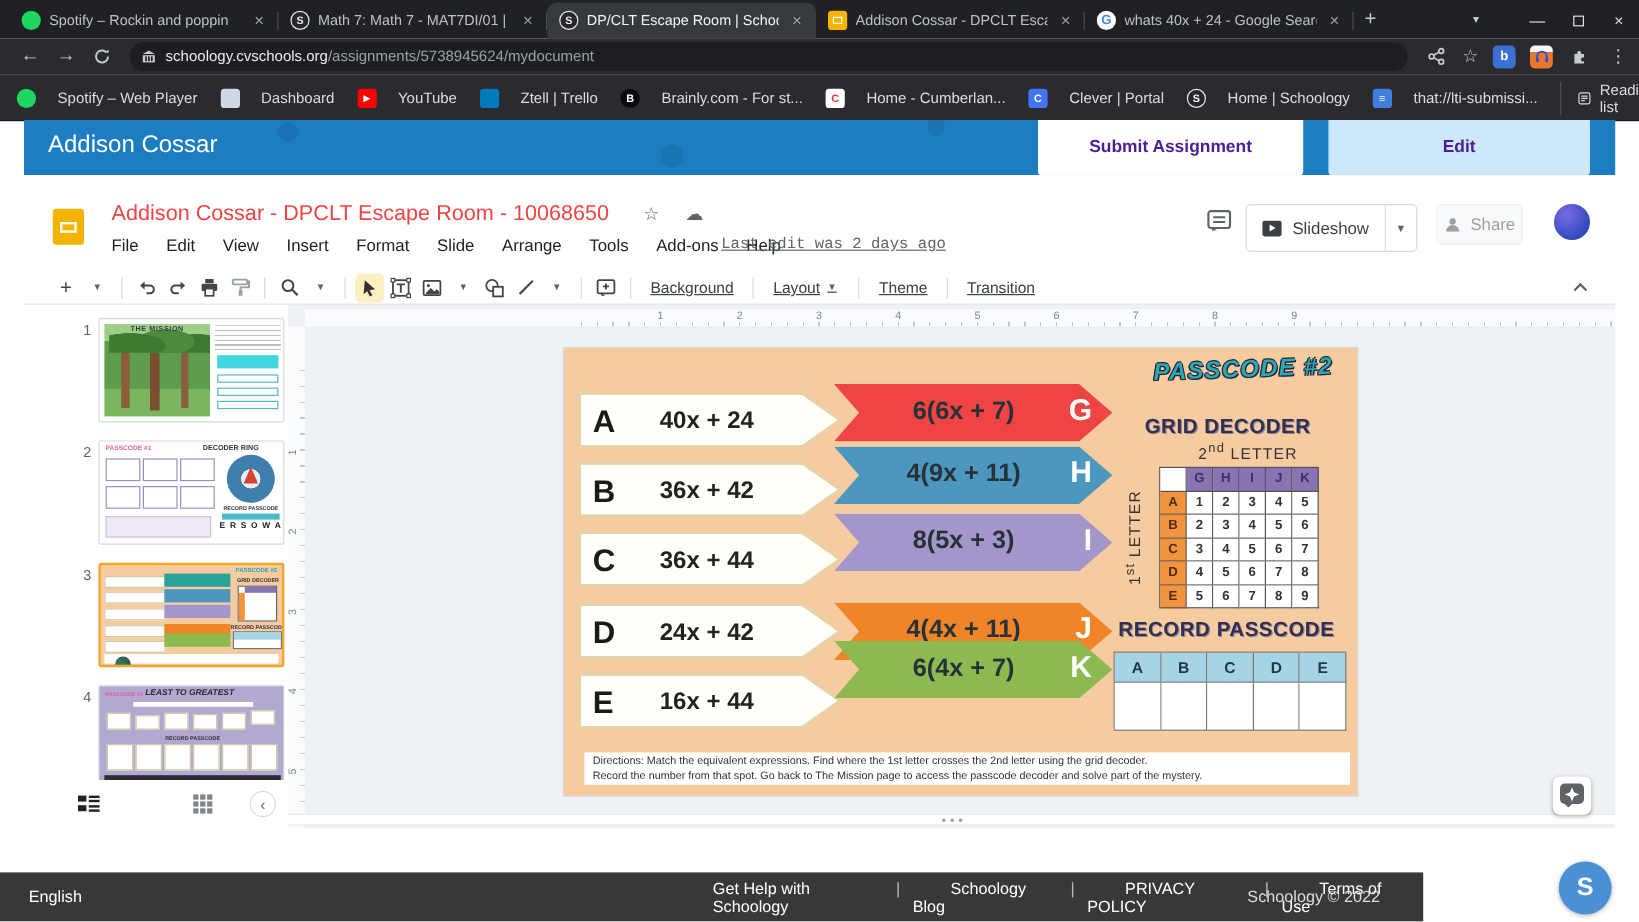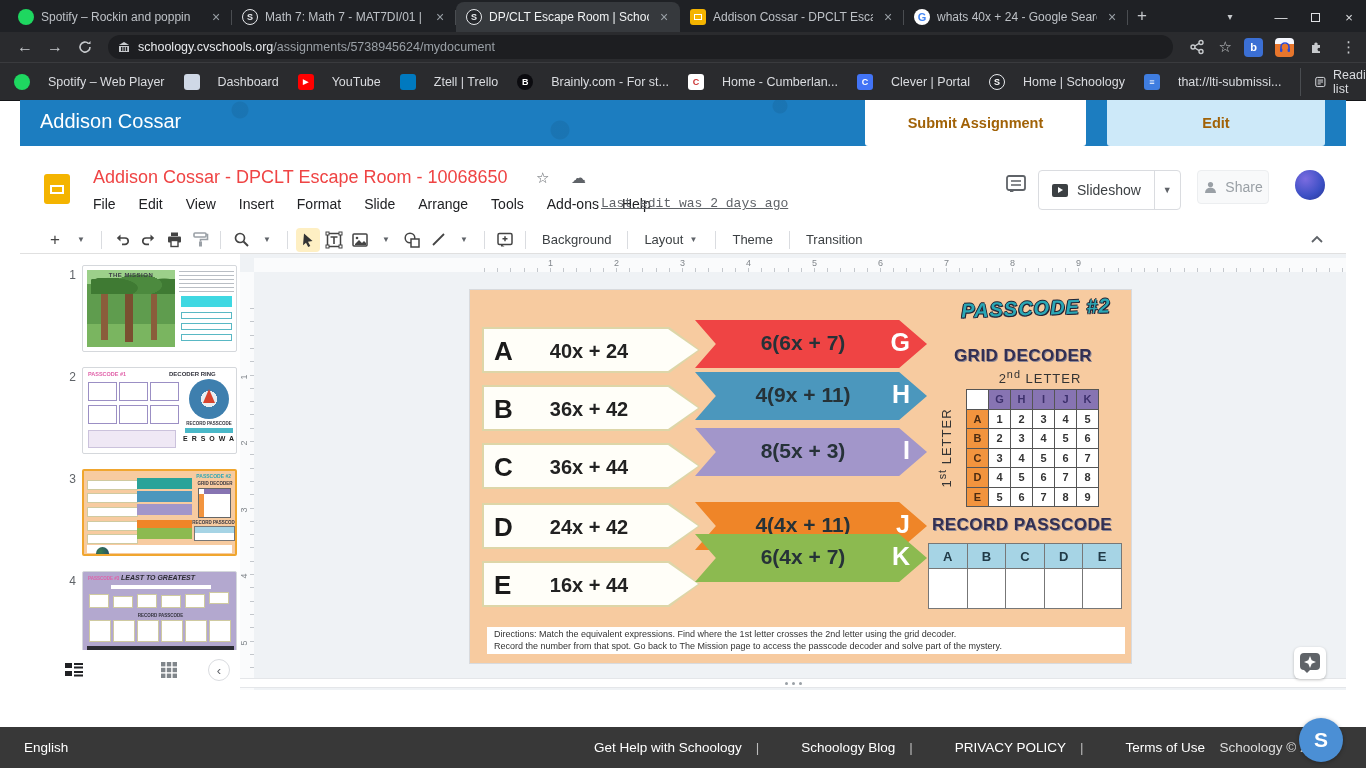--- a/index.html
+++ b/index.html
@@ -28,21 +28,21 @@
   .addr-ic{color:#c7cacd;font-size:13px;}
   .ext{width:19px;height:19px;border-radius:4px;margin:0 6px;display:flex;align-items:center;justify-content:center;font-size:11px;font-weight:bold;color:#fff;}
   #bookmarksbar{position:absolute;left:0;top:62px;width:1366px;height:38px;background:#2a2b2e;border-top:1px solid #3a3b3e;display:flex;align-items:center;padding:0 14px;box-shadow:0 1px 0 #151619;}
   .bm{display:flex;align-items:center;gap:18px;margin-right:19px;color:#dadce0;font-size:12.5px;white-space:nowrap;}
   .bmic{width:16px;height:16px;border-radius:3px;flex:none;display:flex;align-items:center;justify-content:center;color:#fff;font-size:9px;font-weight:bold;}
   .bmic.round{border-radius:50%;}
   #readinglist{margin-left:auto;display:flex;align-items:center;gap:7px;color:#dadce0;font-size:12.5px;border-left:1px solid #4a4d51;padding-left:14px;}
   
   #banner{position:absolute;left:20px;top:100px;width:1326px;height:46px;background:#1c7dc0;background-image:radial-gradient(circle at 220px 10px,rgba(0,0,0,.07) 8px,transparent 9px),radial-gradient(circle at 540px 30px,rgba(0,0,0,.07) 9px,transparent 10px),radial-gradient(circle at 760px 6px,rgba(0,0,0,.07) 7px,transparent 8px),radial-gradient(circle at 1240px 28px,rgba(0,0,0,.07) 9px,transparent 10px);}
   #student-name{position:absolute;left:20px;top:10px;color:#fff;font-size:20px;font-weight:400;}
-  .banner-btn{position:absolute;top:0;height:46px;font-size:14.5px;font-weight:bold;color:#a16207;display:flex;align-items:center;justify-content:center;border-radius:0 0 3px 3px;}
+  .banner-btn{position:absolute;top:0;height:46px;font-size:14.5px;font-weight:bold;color:#4c1d95;display:flex;align-items:center;justify-content:center;border-radius:0 0 3px 3px;}
   #submit-btn{left:845px;width:221px;background:#fff;}
   #edit-btn{left:1087px;width:218px;background:#cde9f9;}
   
   #slides-header{position:absolute;left:20px;top:146px;width:1326px;height:80px;background:#fff;}
   #slides-icon{position:absolute;left:24px;top:28px;width:26px;height:30px;background:#f4b400;border-radius:3px;display:flex;align-items:center;justify-content:center;}
   #slides-icon i{display:block;width:14px;height:9px;border:2px solid #fff;}
   #doc-title{position:absolute;left:73px;top:21px;font-size:18px;color:#ef4444;}
   .doc-ic{position:absolute;top:23px;color:#5f6368;font-size:15px;}
   #menus{position:absolute;left:73px;top:50px;display:flex;gap:23px;font-size:14px;color:#202124;}
   #last-edit{position:absolute;left:581px;top:50px;font-size:13px;color:#5f6368;text-decoration:underline;font-family:Liberation Mono, monospace;}
@@ -53,21 +53,21 @@
   #present-ic b{width:0;height:0;border-left:5px solid #fff;border-top:3.5px solid transparent;border-bottom:3.5px solid transparent;}
   #slideshow-dd{width:26px;display:flex;align-items:center;justify-content:center;border-left:1px solid #dadce0;color:#5f6368;font-size:9px;}
   #share-btn{position:absolute;left:1177px;top:24px;height:34px;width:72px;background:#f8f9fa;border:1px solid #eceef0;border-radius:4px;display:flex;align-items:center;justify-content:center;gap:7px;color:#9aa0a6;font-size:14px;font-weight:500;}
   #avatar{position:absolute;left:1275px;top:24px;width:30px;height:30px;border-radius:50%;background:radial-gradient(circle at 35% 30%,#7b6ce0,#3b4fc4 60%,#27348f);}
   
   #slides-toolbar{position:absolute;left:20px;top:226px;width:1326px;height:28px;background:#fff;border-bottom:1px solid #e0e0e0;display:flex;align-items:center;padding:0 22px;color:#444;}
   .tb{height:24px;min-width:24px;display:flex;align-items:center;justify-content:center;border-radius:4px;margin:0 1px;}
   .tb.sel{background:#feefc3;}
   .tb-dd{font-size:8px;color:#5f6368;width:10px;}
   .tb-sep{width:1px;height:18px;background:#dadce0;margin:0 7px;}
-  .tb-text{font-size:13px;color:#3c4043;padding:0 9px;height:24px;display:flex;align-items:center;gap:6px;border-radius:4px;}
+  .tb-text{font-size:13px;color:#3c4043;padding:0 9px;height:24px;display:flex;align-items:center;gap:6px;border-radius:4px;text-decoration:underline;}
   #tb-collapse{margin-left:auto;color:#5f6368;}
   svg.ic{display:block;}
   
   #filmstrip{position:absolute;left:20px;top:254px;width:220px;height:436px;background:#fff;}
   .thumb-num{position:absolute;left:40px;width:16px;text-align:right;font-size:12px;color:#5f6368;}
   .thumb{position:absolute;left:62px;width:155px;height:87px;background:#fff;border:1px solid #d5d8dc;border-radius:2px;overflow:hidden;}
   .thumb.sel{border:2.5px solid #f0a62f;}
   #fs-scroll{position:absolute;left:228px;top:8px;width:5px;height:205px;background:#c8cbd0;border-radius:3px;}
   #fs-bottom{position:absolute;left:0;top:396px;width:220px;height:40px;background:#fff;display:flex;align-items:center;}
   .view-ic{margin-left:44px;}
@@ -105,21 +105,21 @@
   #record-title{position:absolute;left:452px;top:225px;width:200px;text-align:center;font-size:17px;}
   #rect1{position:absolute;left:458px;top:253px;border-left:1px solid #777;border-top:1px solid #777;}
   .rc{width:38.6px;height:25px;border-right:1px solid #777;border-bottom:1px solid #777;background:#a6d4e5;font-size:13px;font-weight:bold;color:#203a47;display:flex;align-items:center;justify-content:center;}
   .rcb{height:40px;background:#fff;}
   #directions{position:absolute;left:17px;top:337px;width:638px;background:#fff;padding:2px 7px;font-size:9px;line-height:1.3;color:#333;}
   
   #splitter{position:absolute;left:0;top:424px;width:1106px;height:10px;background:#fff;border-top:1px solid #e4e6e9;border-bottom:1px solid #e4e6e9;display:flex;align-items:center;justify-content:center;gap:4px;}
   #splitter i{width:3px;height:3px;border-radius:50%;background:#9aa0a6;}
   #explore-btn{position:absolute;left:1054px;top:393px;width:32px;height:32px;background:#fff;border-radius:6px;box-shadow:0 1px 3px rgba(0,0,0,.25);display:flex;align-items:center;justify-content:center;}
   
-  #footer{position:absolute;left:0;top:727px;width:1366px;height:41px;background:#383838;color:#fff;display:flex;align-items:center;font-size:13.5px;}
+  #footer{position:absolute;left:0;top:727px;width:1186px;height:41px;background:#383838;color:#fff;display:flex;align-items:center;font-size:13.5px;}
   #footer-lang{margin-left:24px;}
   #footer-links{position:absolute;left:580px;display:flex;}
   #footer-links span{padding:0 14px;}
   #footer-links span + span{border-left:0;}
   #footer-links span:not(:first-child)::before{content:"|";margin-right:28px;color:#bbb;position:relative;left:-14px;}
   #footer-copy{position:absolute;right:36px;color:#ddd;}
   #s-bubble{position:absolute;left:1299px;top:718px;width:44px;height:44px;border-radius:50%;background:#4b8fd5;color:#fff;font-size:21px;font-weight:bold;display:flex;align-items:center;justify-content:center;box-shadow:0 1px 4px rgba(0,0,0,.3);z-index:5;}
 </style>
 </head>
 <body>

